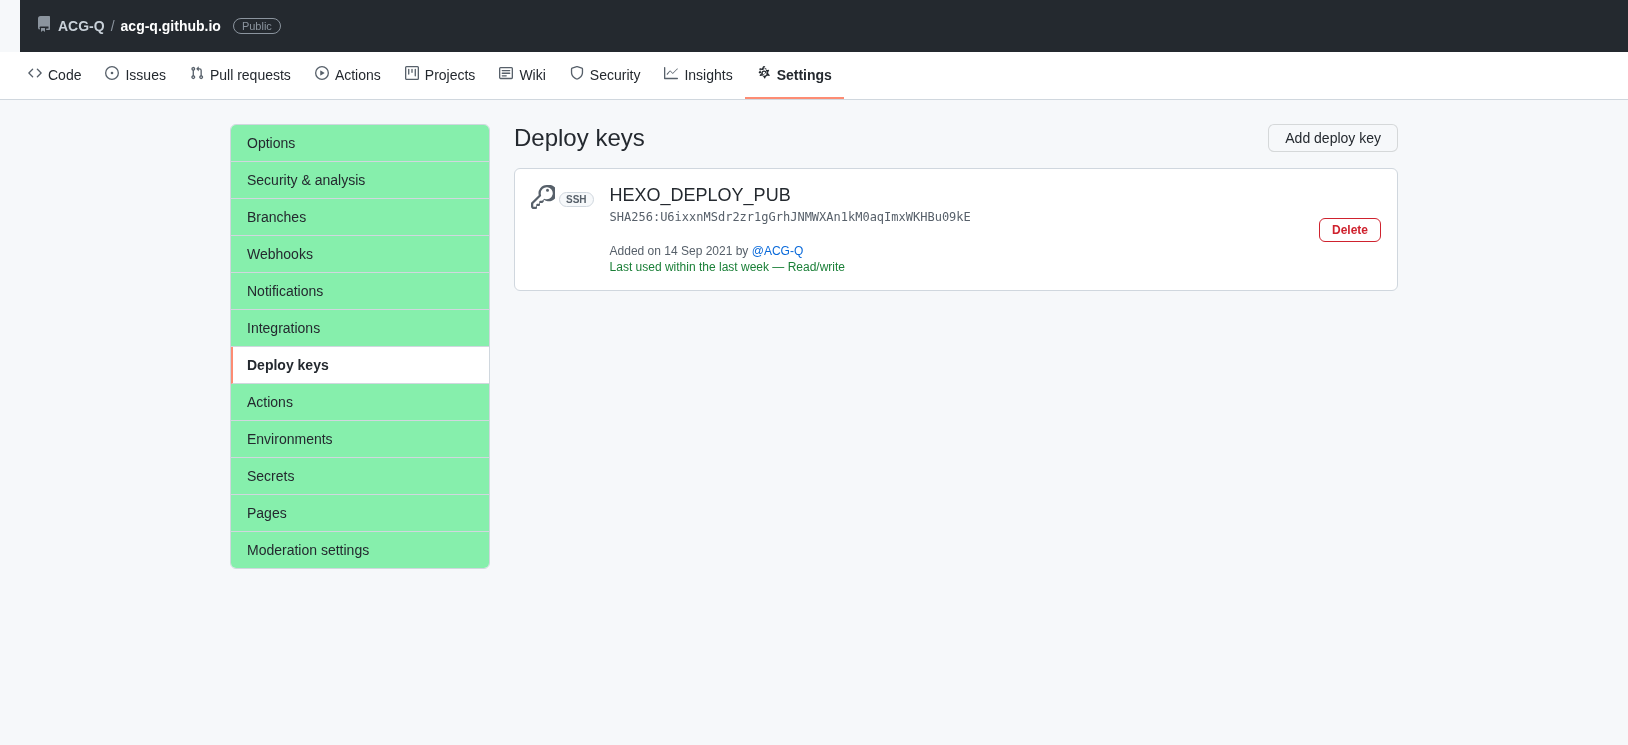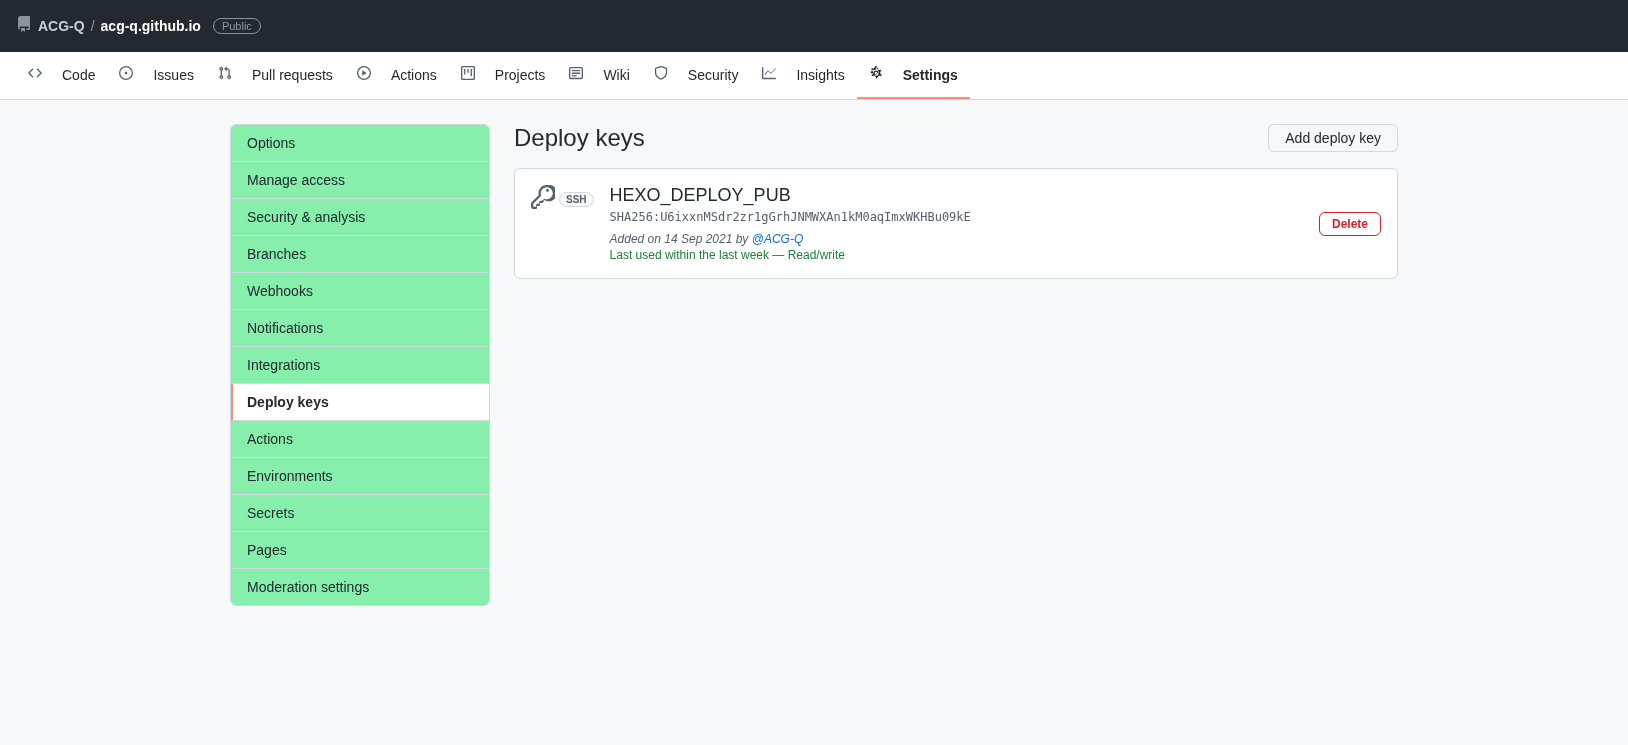--- a/index.html
+++ b/index.html
@@ -11,20 +11,21 @@
       min-height: 745px;
     }
 
     
     .top-nav {
       background: #24292f;
       padding: 0 16px;
       height: 52px;
       display: flex;
       align-items: center;
+      margin-left: 20px;
     }
     .repo-title {
       display: flex;
       align-items: center;
       gap: 6px;
       color: #fff;
       font-size: 14px;
     }
     .repo-title .repo-icon { color: #8b949e; font-size: 16px; }
     .repo-title .org-name { color: #c9d1d9; font-weight: 600; }
@@ -46,21 +47,21 @@
       border-bottom: 1px solid #d0d7de;
       padding: 0 16px;
       display: flex;
       align-items: stretch;
       height: 48px;
       overflow-x: auto;
     }
     .nav-item {
       display: flex;
       align-items: center;
-      gap: 20px;
+      gap: 6px;
       padding: 0 12px;
       color: #24292f;
       font-size: 14px;
       text-decoration: none;
       border-bottom: 2px solid transparent;
       cursor: pointer;
       white-space: nowrap;
     }
     .nav-item.active {
       border-bottom: 2px solid #fd8c73;
@@ -171,27 +172,26 @@
     .key-name {
       font-weight: 400;
       font-size: 18px;
       color: #24292f;
       margin-bottom: 4px;
     }
     .key-fingerprint {
       font-family: ui-monospace, SFMono-Regular, "SF Mono", Menlo, monospace;
       font-size: 12px;
       color: #57606a;
-      margin-bottom: 8px;
+      margin-bottom: 20px;
     }
     .key-added {
       font-size: 12px;
       color: #57606a;
       margin-bottom: 2px;
-      font-style: italic;
     }
     .key-added .username {
       color: #0969da;
     }
     .key-last-used {
       font-size: 12px;
       color: #1a7f37;
     }
     .delete-btn {
       padding: 4px 12px;
@@ -303,23 +303,20 @@
     </span>
     <span>Settings</span>
   </a>
 </div>
 
 <div class="page-content">
 
   <nav class="sidebar">
     <a class="sidebar-item">
       <span>Options</span>
-    </a>
-    <a class="sidebar-item">
-      <span>Manage access</span>
     </a>
     <a class="sidebar-item">
       <span>Security &amp; analysis</span>
     </a>
     <a class="sidebar-item">
       <span>Branches</span>
     </a>
     <a class="sidebar-item">
       <span>Webhooks</span>
     </a>

